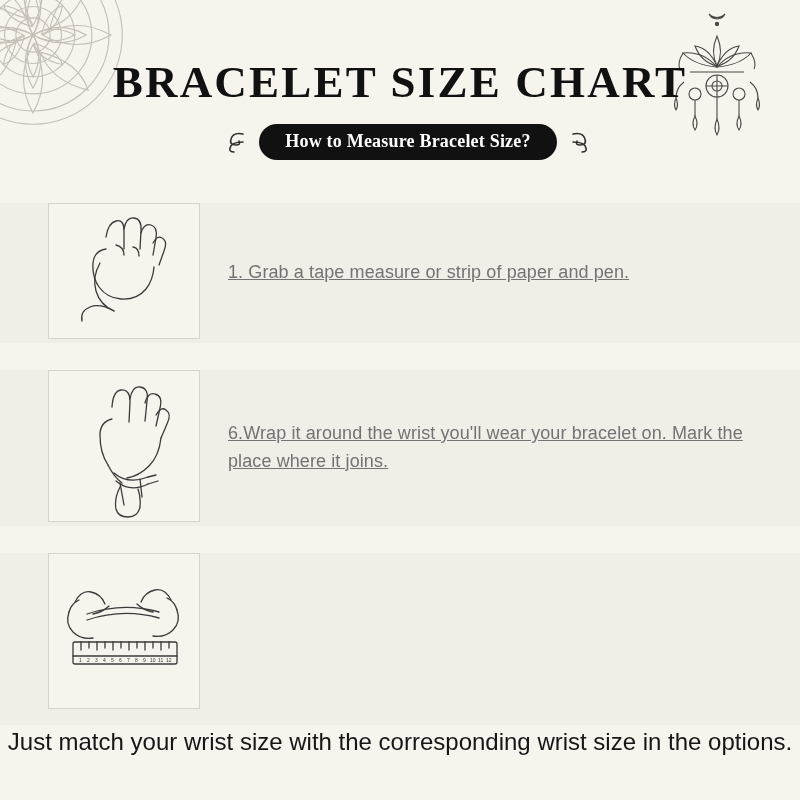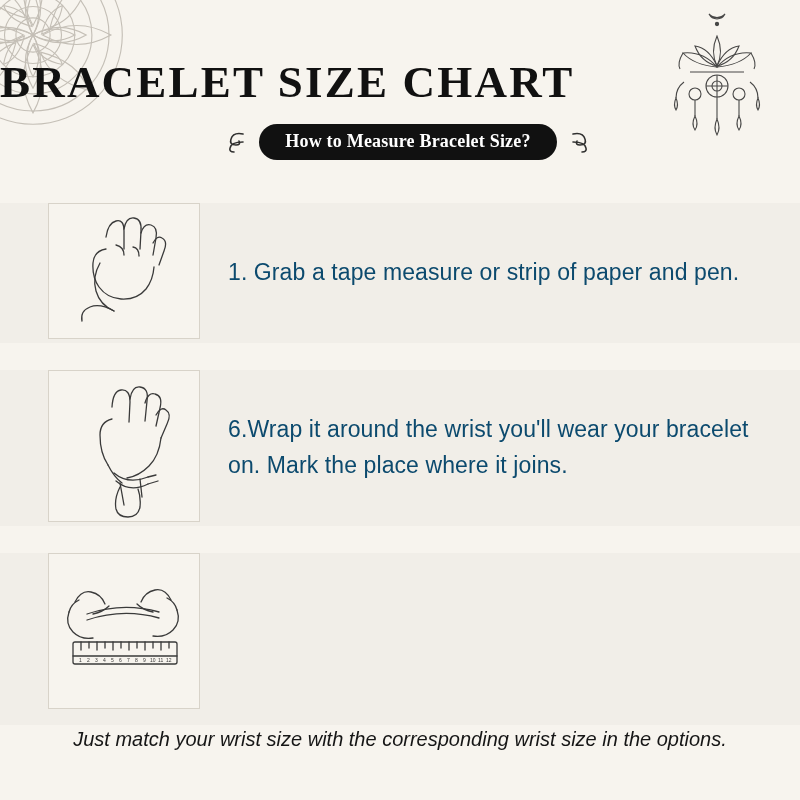--- a/index.html
+++ b/index.html
@@ -35,21 +35,21 @@
     height: 150px;
     opacity: 0.85;
   }
 
   
   .page-title {
     position: absolute;
     top: 56px;
     left: 0;
     width: 800px;
-    text-align: left;
+    text-align: center;
     font-family: "Liberation Serif", serif;
     font-size: 45px;
     letter-spacing: 2.2px;
     font-weight: 700;
     color: #111;
   }
 
   .subtitle-wrap {
     position: absolute;
     top: 124px;
@@ -101,41 +101,41 @@
     margin-top: 0;
     display: flex;
     align-items: center;
     justify-content: center;
   }
   .step-text {
     flex: 1;
     display: flex;
     align-items: center;
     padding: 10px 44px 10px 28px;
-    font-size: 23px;
+    font-size: 18px;
     line-height: 1.55;
-    color: #0c4a6e;
+    color: #737373;
     letter-spacing: 0.1px;
+    text-decoration: underline;
   }
   .row1 { height: 140px; }
   .row2 { height: 156px; }
   .row3 { height: 172px; }
   .row1 .step-img { height: 136px; }
   .row2 .step-img { height: 152px; }
   .row3 .step-img { height: 156px; }
 
   .footer-note {
     position: absolute;
     top: 728px;
     left: 0;
     width: 800px;
     text-align: center;
-    font-size: 20px;
+    font-size: 24px;
     color: #161616;
-    font-style: italic;
   }
   svg { display: block; }
 </style>
 </head>
 <body>
 
 <div class="corner-mandala">
   <svg viewBox="0 0 200 200" width="190" height="190">
     <g fill="none" stroke="#9b9489" stroke-width="1.2">
       <circle cx="100" cy="100" r="18"></circle>

